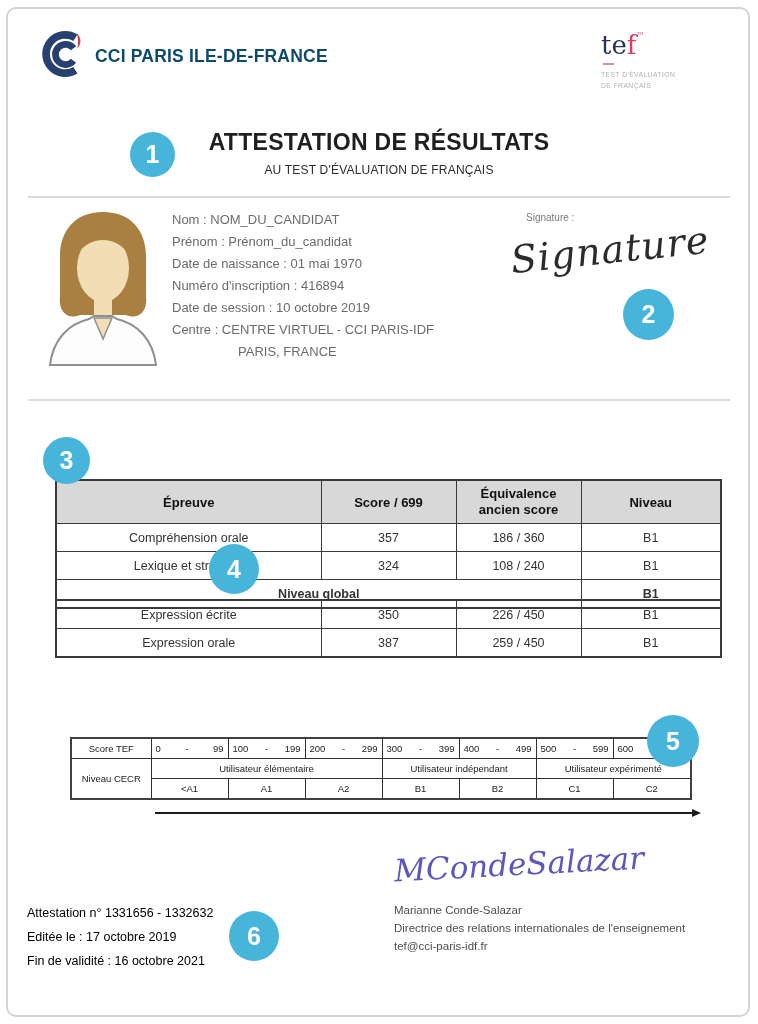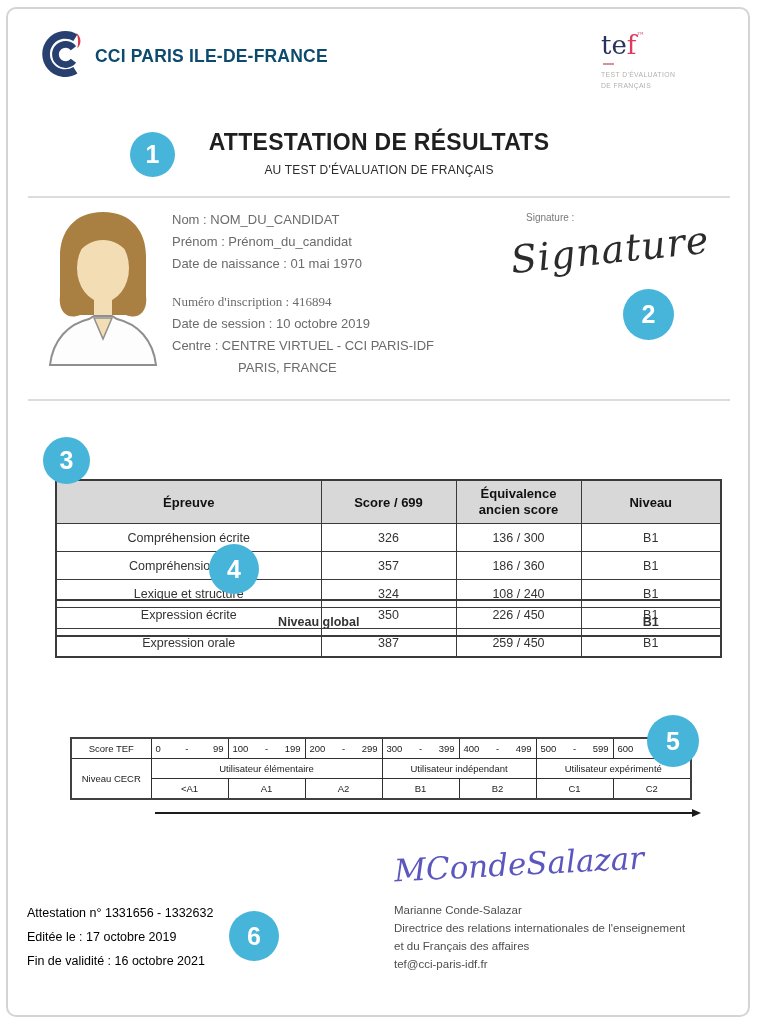--- a/index.html
+++ b/index.html
@@ -34,21 +34,21 @@
     font-size:25px;z-index:30;}
   #c1{left:130px;top:132px;width:45px;height:45px;}
   #c2{left:623px;top:289px;width:51px;height:51px;}
   #c3{left:43px;top:437px;width:47px;height:47px;}
   #c4{left:209px;top:544px;width:50px;height:50px;}
   #c5{left:647px;top:715px;width:52px;height:52px;}
   #c6{left:229px;top:911px;width:50px;height:50px;}
   
   .avatar{position:absolute;left:44px;top:206px;}
   .info{position:absolute;left:172px;top:209px;font-size:13px;color:#6b6b6b;line-height:22px;}
-  .info .gap{margin-top:16px;font-family:Liberation Serif, serif;}
+  .info .gap{margin-top:0;}
   .info .indent{padding-left:66px;}
   .sig-label{position:absolute;left:526px;top:212px;font-size:10px;color:#7a7a7a;}
   .sig-script{position:absolute;left:500px;top:228px;width:220px;text-align:center;
     font-family:"DejaVu Serif",serif;font-style:italic;font-size:38px;color:#2b2b2b;
     transform:rotate(-6deg);letter-spacing:1px;}
   
   table{border-collapse:collapse;table-layout:fixed;}
   .res-table{position:absolute;left:55px;width:665px;border:2px solid #3a3a3a;}
   #table1{top:437px;margin-top:42px;}
   #table2{top:599px;}
@@ -147,26 +147,20 @@
       <tr>
     <th>Épreuve</th>
     <th>Score / 699</th>
     <th class="th-equiv">
       <div>Équivalence</div>
       <div>ancien score</div>
     </th>
     <th>Niveau</th>
   </tr>
   <tr>
-    <td>Compréhension écrite</td>
-    <td>326</td>
-    <td class="td-equiv">136 / 300</td>
-    <td class="td-niveau">B1</td>
-  </tr>
-  <tr>
     <td>Compréhension orale</td>
     <td>357</td>
     <td class="td-equiv">186 / 360</td>
     <td class="td-niveau">B1</td>
   </tr>
   <tr>
     <td>Lexique et structure</td>
     <td>324</td>
     <td class="td-equiv">108 / 240</td>
     <td class="td-niveau">B1</td>
@@ -287,15 +281,14 @@
 <div class="footer-left">
   <div>Attestation n° 1331656 - 1332632</div>
   <div>Editée le : 17 octobre 2019</div>
   <div>Fin de validité : 16 octobre 2021</div>
 </div>
 
 <div class="fr-script">MCondeSalazar</div>
 <div class="footer-right">
   <div>Marianne Conde-Salazar</div>
   <div>Directrice des relations internationales de l'enseignement</div>
-  <div>et du Français des affaires</div>
   <div>tef@cci-paris-idf.fr</div>
 </div>
 
 </body></html>

